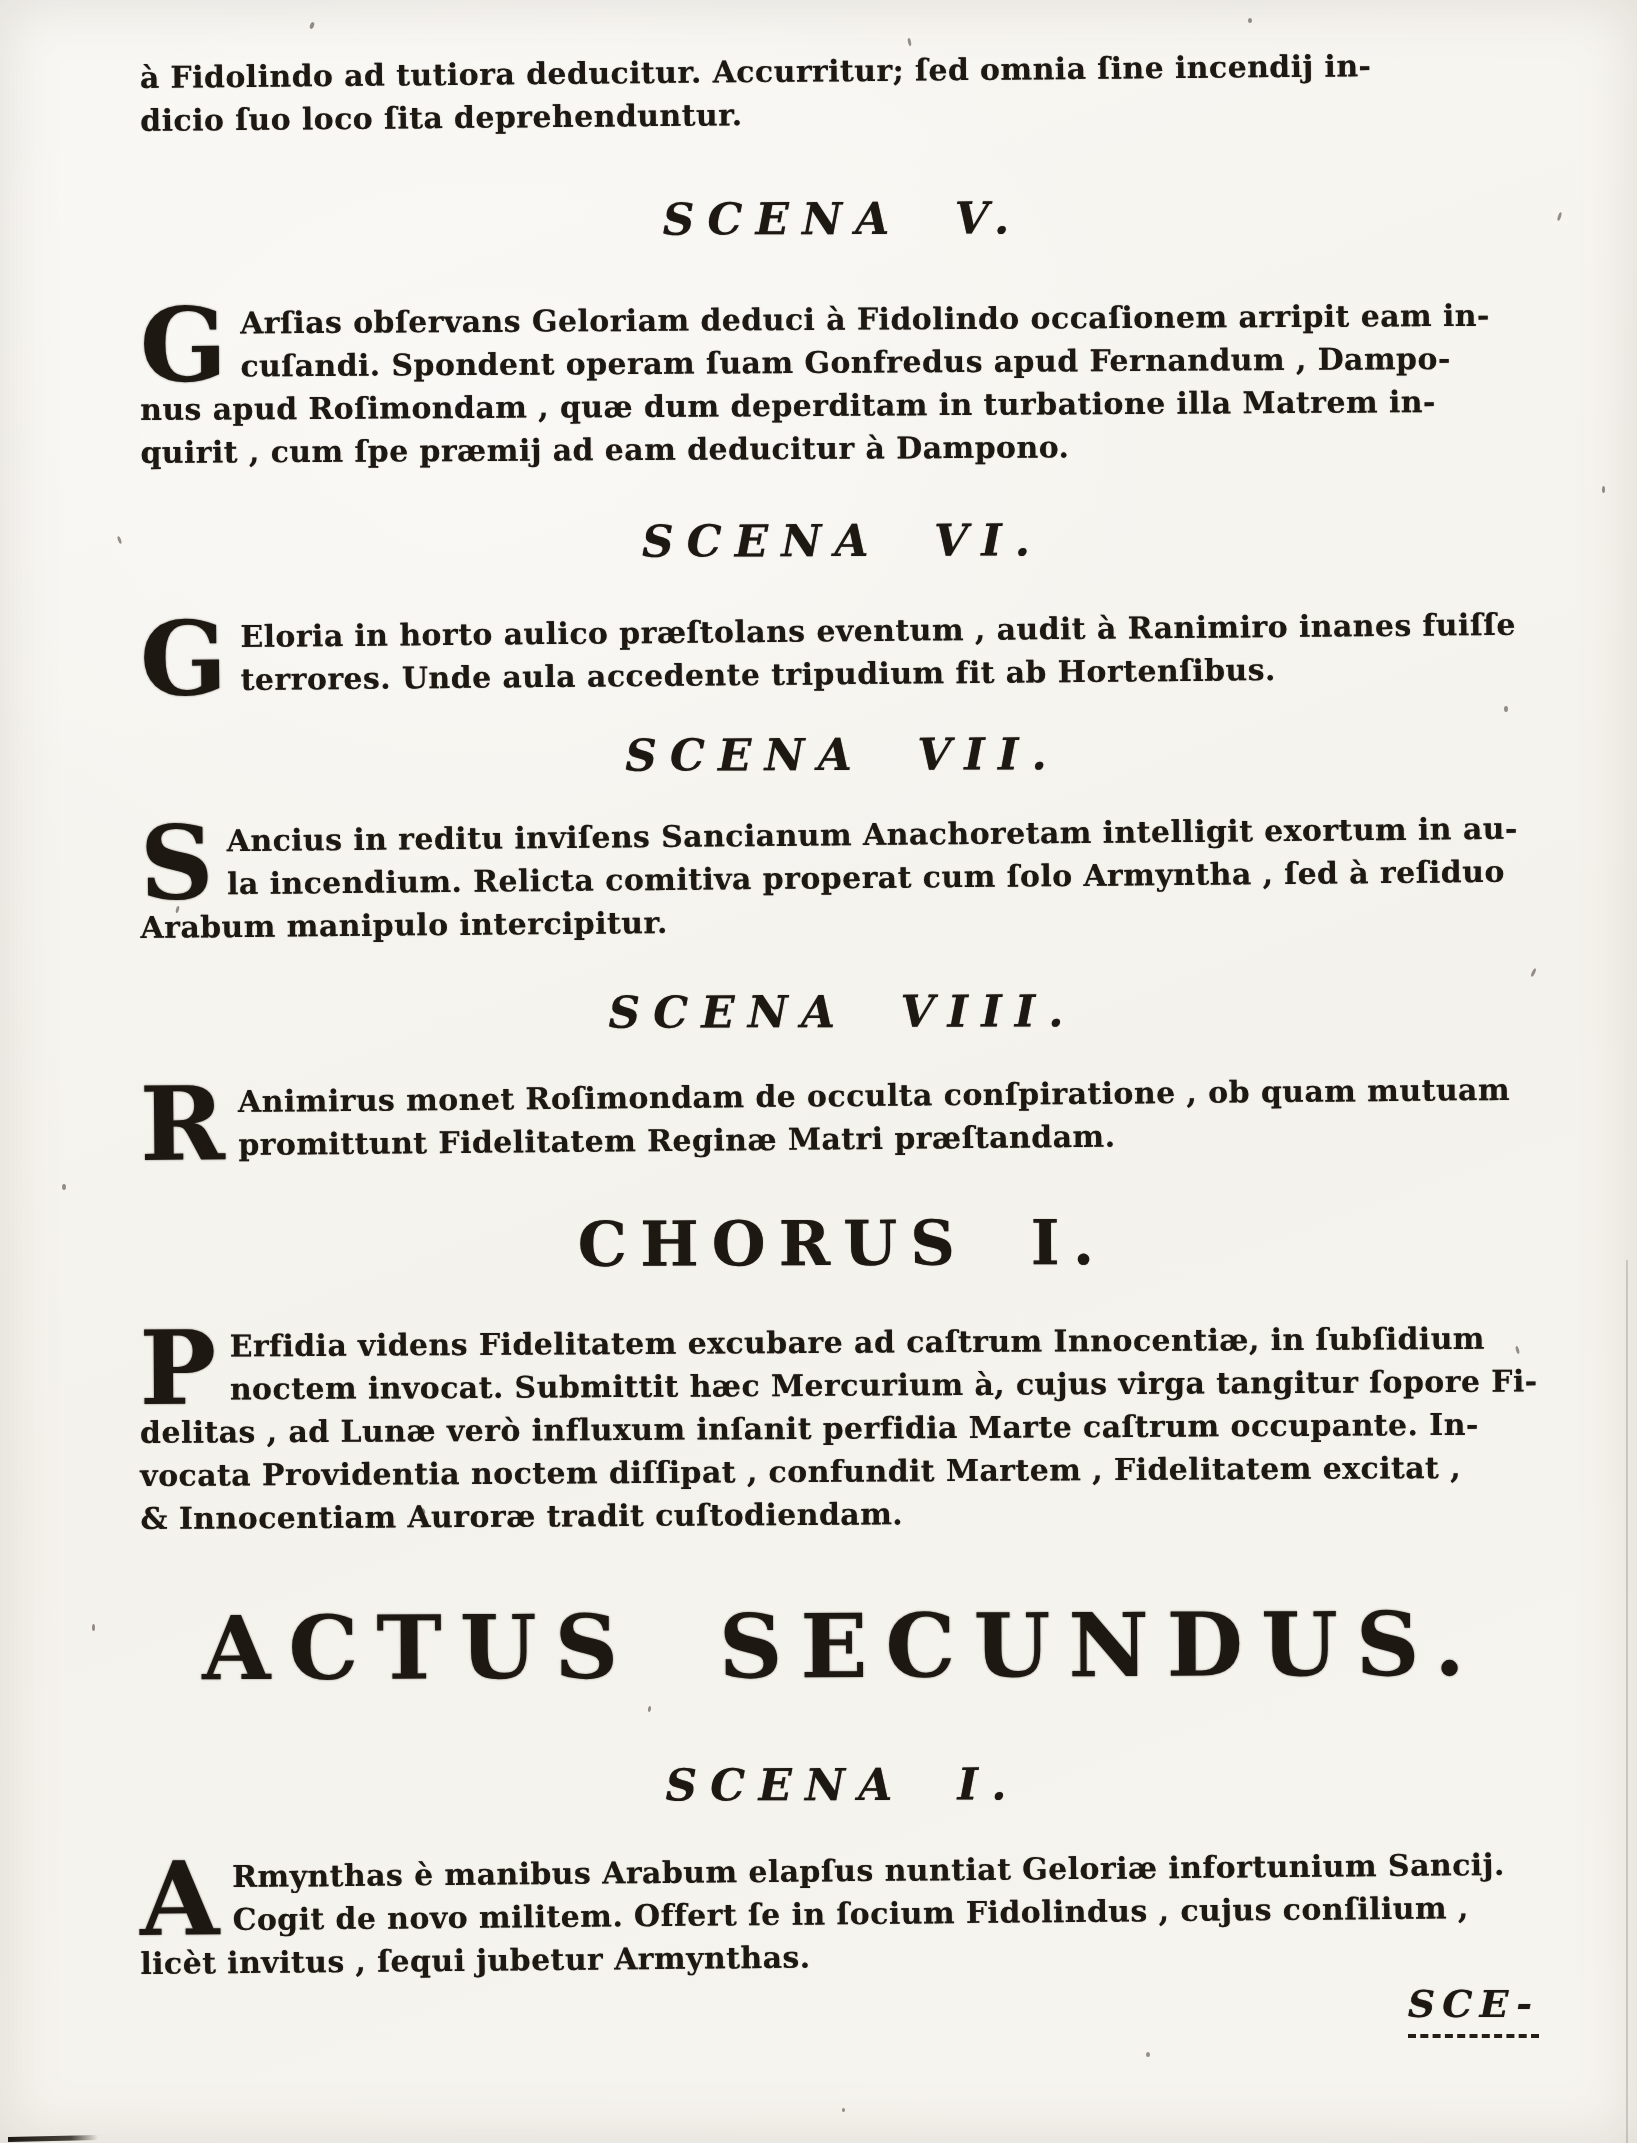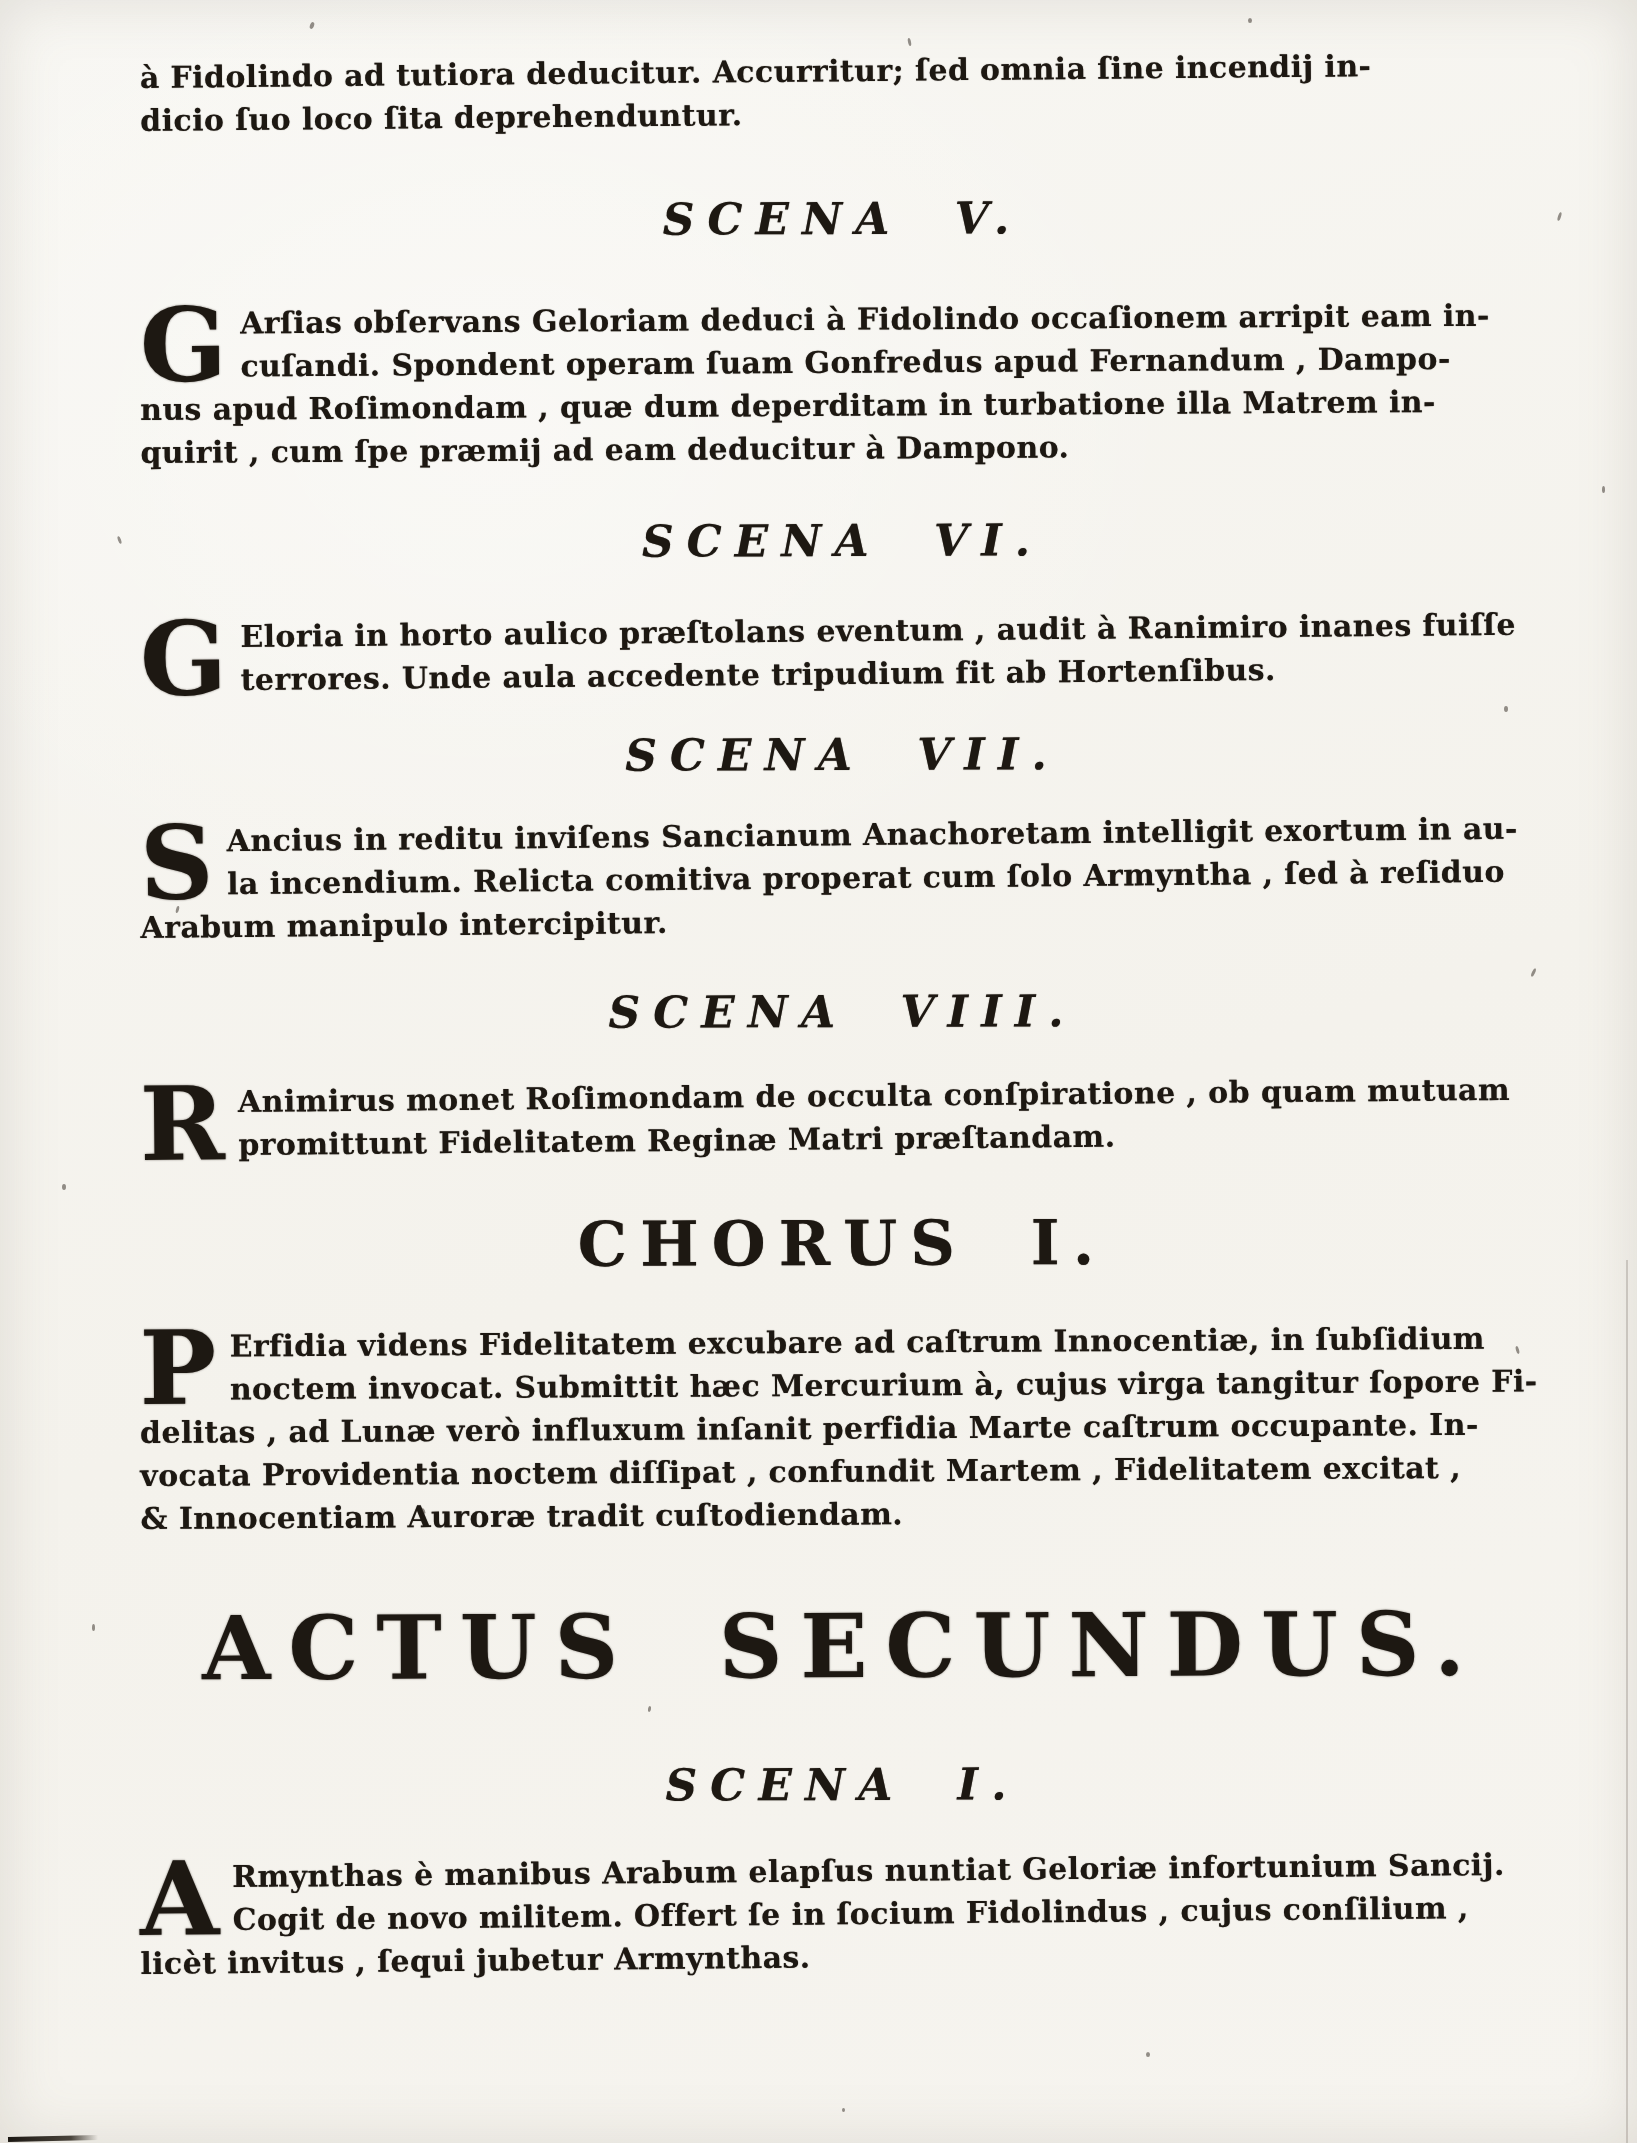--- a/index.html
+++ b/index.html
@@ -152,20 +152,23 @@
     <h1 class="actus-h mt-actus tilt-c">ACTUS SECUNDUS.</h1>
 
     <h2 class="scena-h mt-scena5 tilt-c">SCENA I.</h2>
     <p class="body-par mt-par6 tilt-a">
       <span class="dropcap">A</span>
       <span class="line">Rmynthas è manibus Arabum elapſus nuntiat Geloriæ infortunium Sancij.</span>
       <span class="line">Cogit de novo militem.  Offert ſe in ſocium Fidolindus , cujus conſilium ,</span>
       <span class="line">licèt invitus , ſequi jubetur Armynthas.</span>
     </p>
 
+    <span class="catchword-row">
+      <span class="catchword">SCE-</span>
+    </span>
   </div>
 
   <div class="edge-line"></div>
   <div class="corner-mark"></div>
   <div class="speck" style="left:310px;top:22px;width:4px;height:7px;transform:rotate(20deg);"></div>
   <div class="speck" style="left:908px;top:38px;width:3px;height:8px;transform:rotate(-12deg);"></div>
   <div class="speck" style="left:1248px;top:18px;width:4px;height:5px;"></div>
   <div class="speck" style="left:1558px;top:212px;width:3px;height:9px;transform:rotate(18deg);"></div>
   <div class="speck" style="left:118px;top:536px;width:3px;height:8px;transform:rotate(-20deg);"></div>
   <div class="speck" style="left:1504px;top:706px;width:4px;height:6px;"></div>

